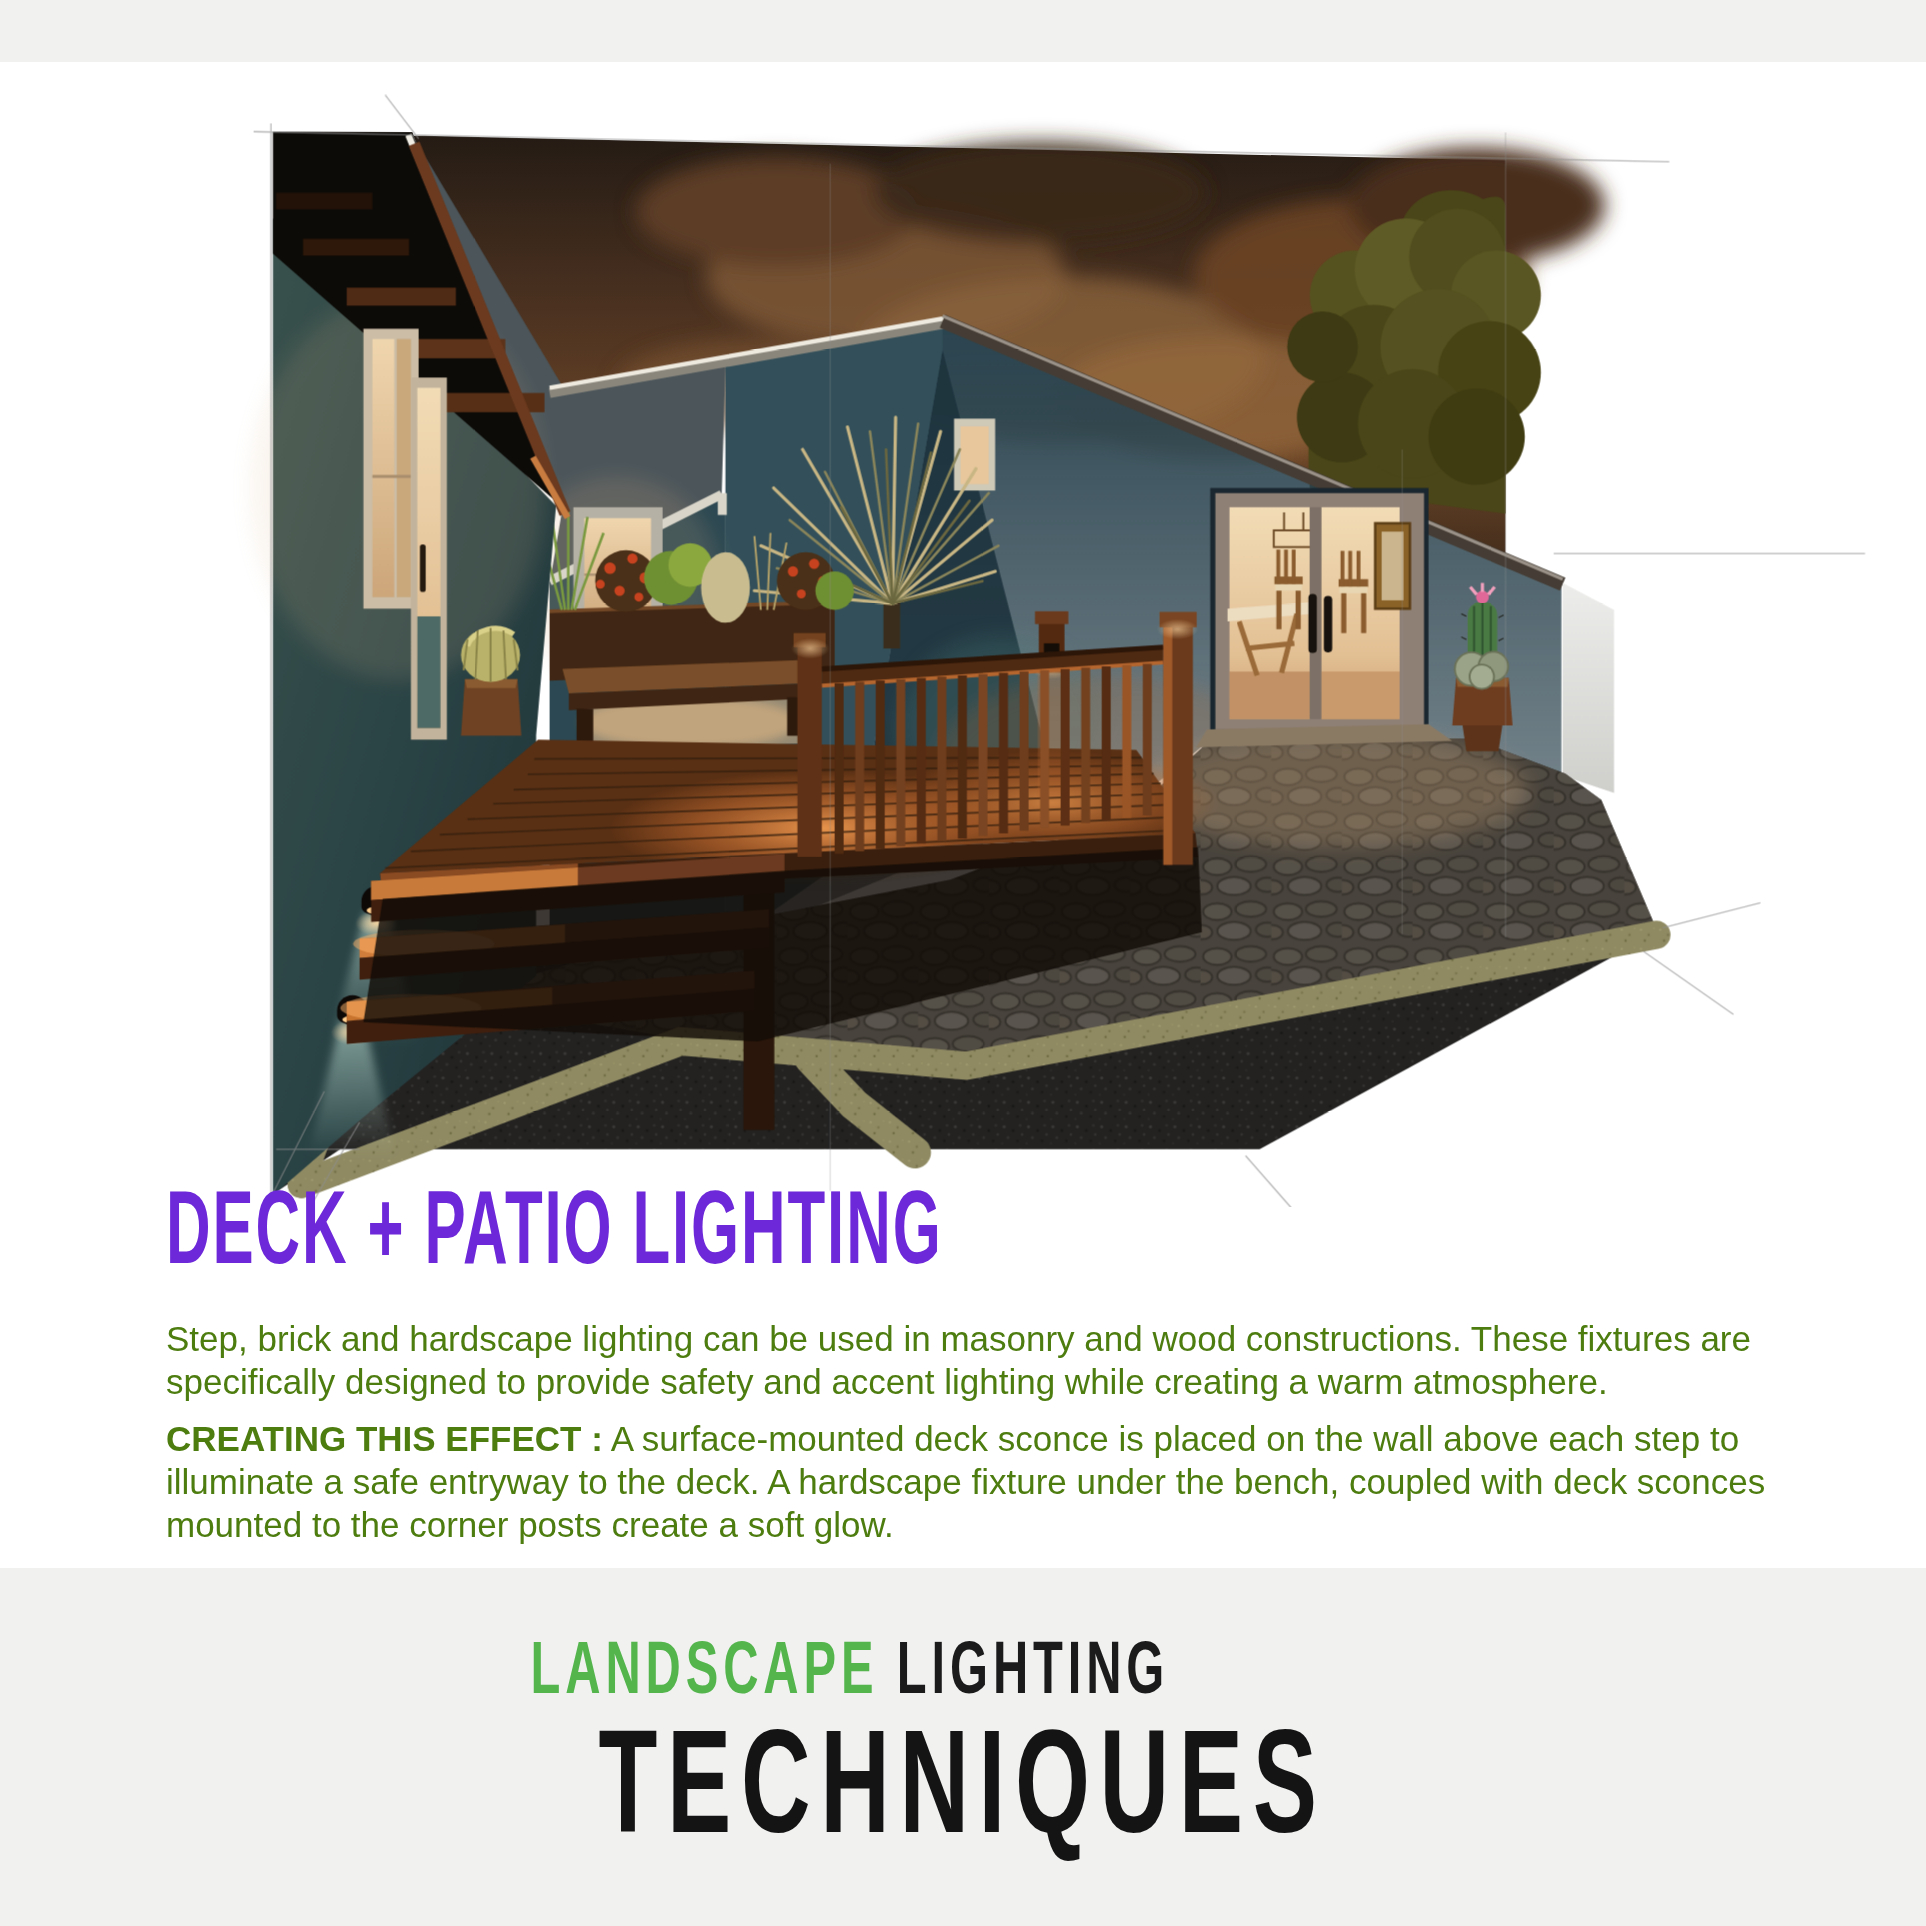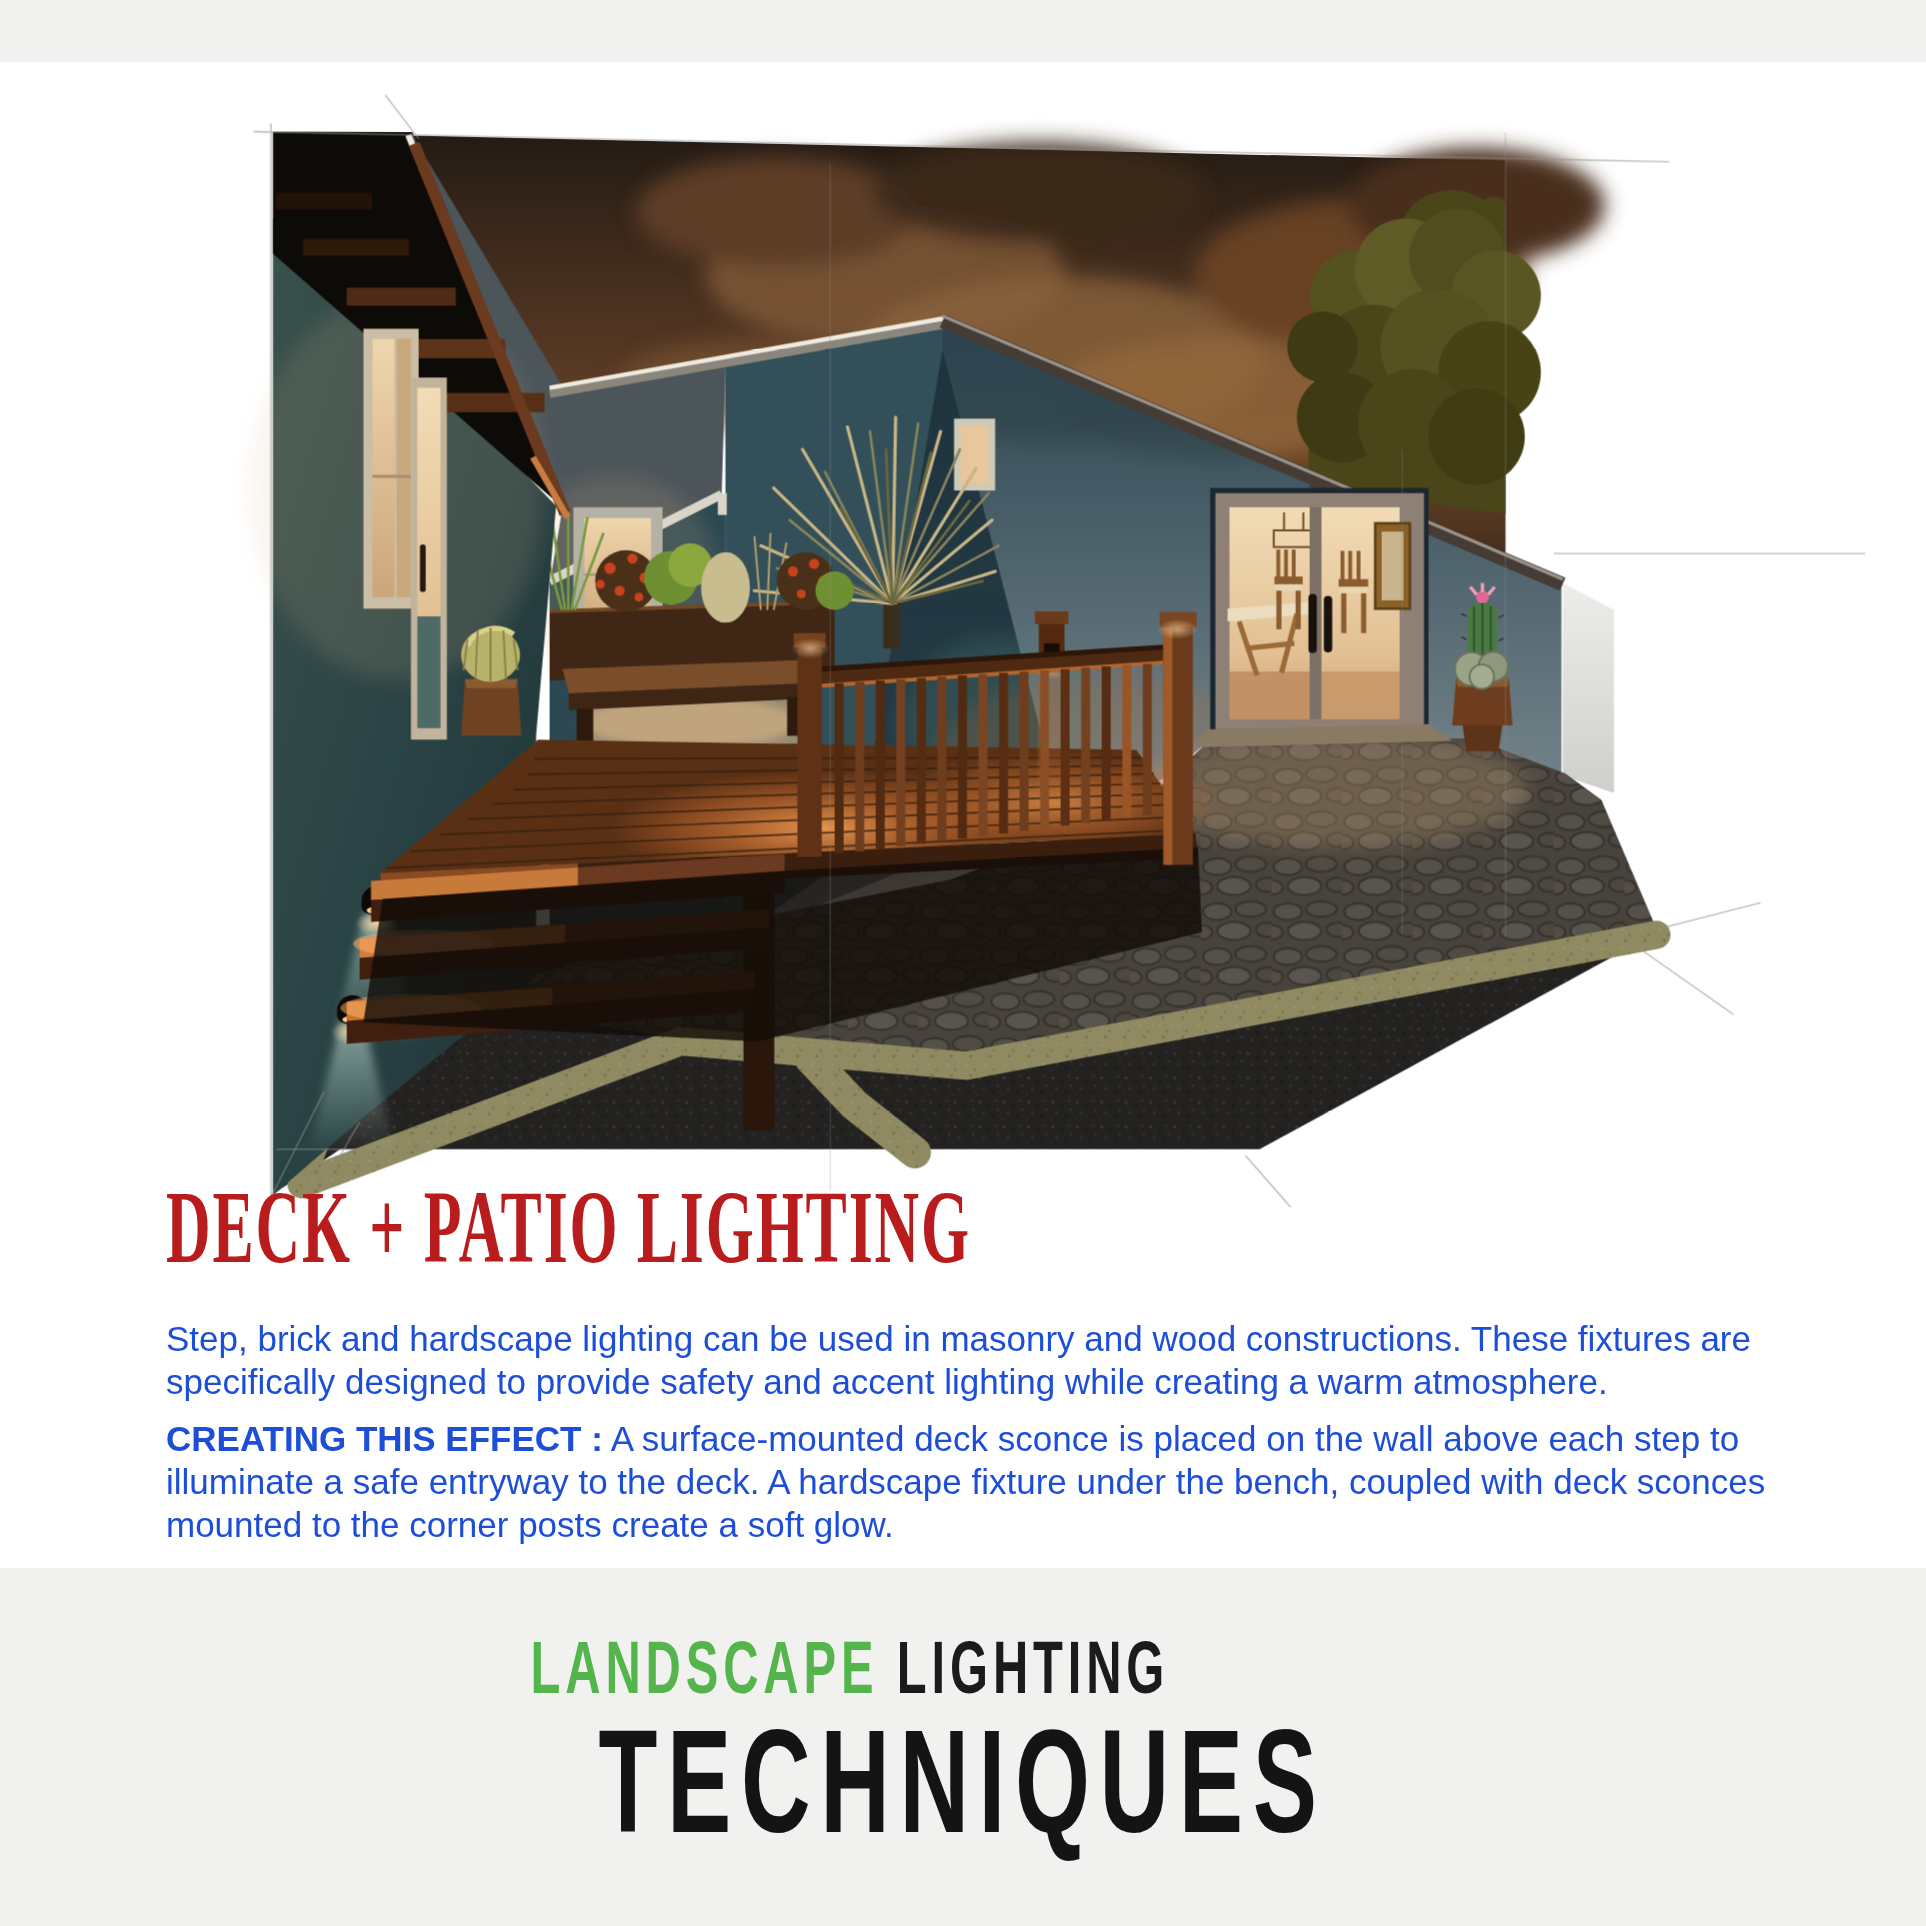--- a/index.html
+++ b/index.html
@@ -3,26 +3,26 @@
 <meta charset="utf-8">
 <style>
   html,body{margin:0;padding:0;}
   body{
     width:1926px;height:1926px;position:relative;background:#ffffff;
     font-family:"Liberation Sans", sans-serif;overflow:hidden;
   }
   .band-top{position:absolute;left:0;top:0;width:1926px;height:62px;background:#f1f1ef;}
   .scene{position:absolute;left:0;top:0;width:1926px;height:1207px;}
   .title{
-    position:absolute;left:166px;top:1176px;color:#b91c1c;
-    font-size:103px;font-weight:700;line-height:1;white-space:nowrap;font-family:Liberation Serif, serif;
+    position:absolute;left:166px;top:1176px;color:#6d28d9;
+    font-size:103px;font-weight:700;line-height:1;white-space:nowrap;
   }
   .condense{display:inline-block;transform:scaleX(0.60);transform-origin:0 50%;letter-spacing:0.03em;}
   .body-par{
-    position:absolute;left:166px;width:1634px;color:#1d4ed8;
+    position:absolute;left:166px;width:1634px;color:#4d7c0f;
     font-size:35px;line-height:43px;font-weight:400;
   }
   .p1{top:1282px;}
   .p2{top:1382px;}
   .p2 b{font-weight:700;}
   .band-footer{position:absolute;left:0;top:1568px;width:1926px;height:358px;background:#f1f1f0;}
   .foot-line1{
     position:absolute;left:0;top:1631px;width:1699px;text-align:center;
     font-size:74px;font-weight:700;line-height:1;white-space:nowrap;color:#1b1b1b;
   }

